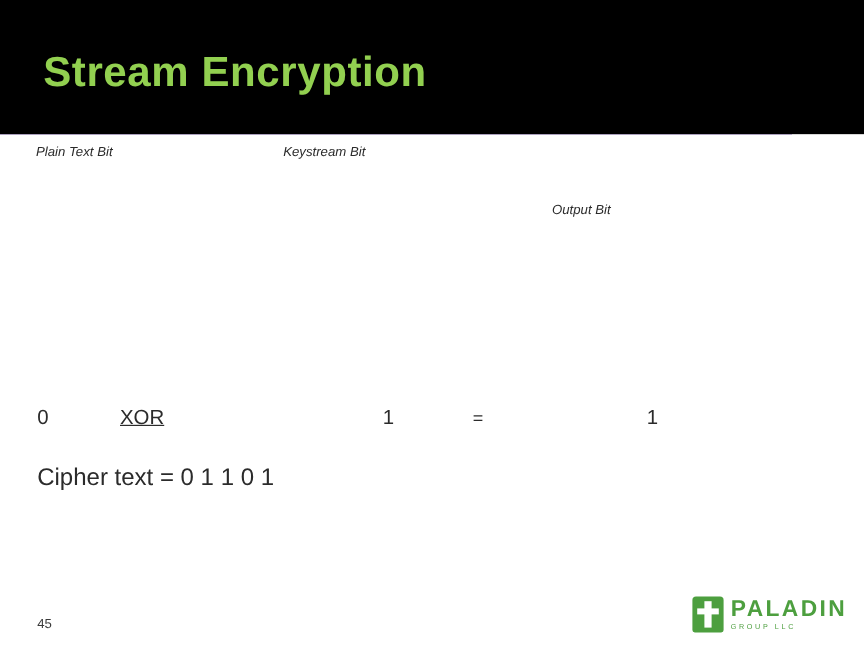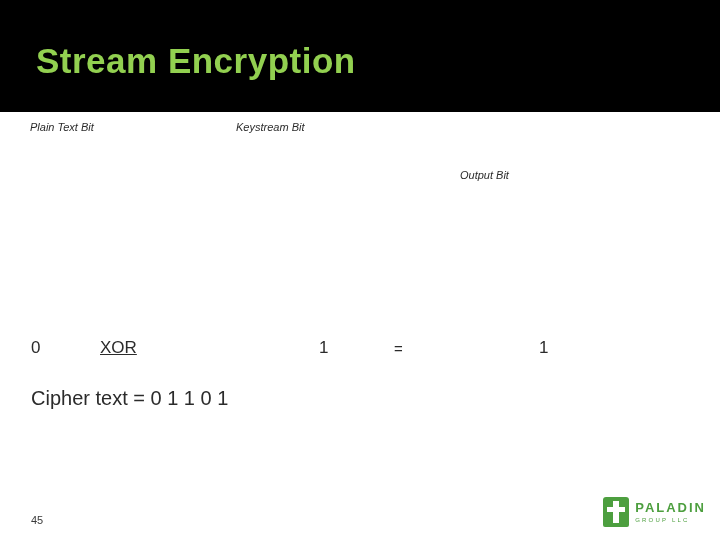--- a/index.html
+++ b/index.html
@@ -120,21 +120,21 @@
     height: 5px;
     background: #ffffff;
   }
   .logo-text {
     display: flex;
     flex-direction: column;
     justify-content: center;
     line-height: 1;
   }
   .logo-name {
-    font-size: 13px;
+    font-size: 19px;
     font-weight: bold;
     color: #4d9f3f;
     letter-spacing: 2px;
   }
   .logo-sub {
     font-size: 6px;
     color: #4d9f3f;
     letter-spacing: 2.2px;
     margin-top: 3px;
   }

